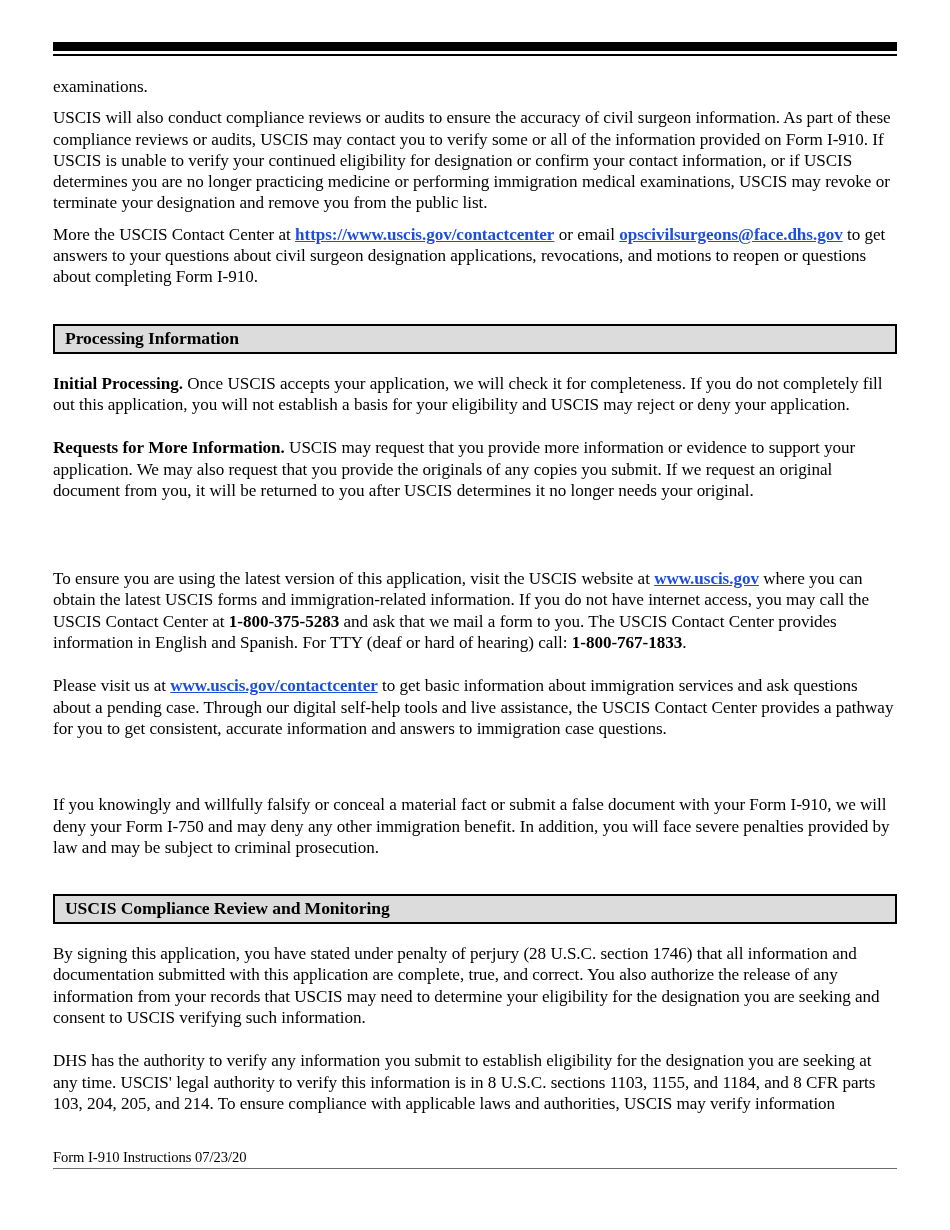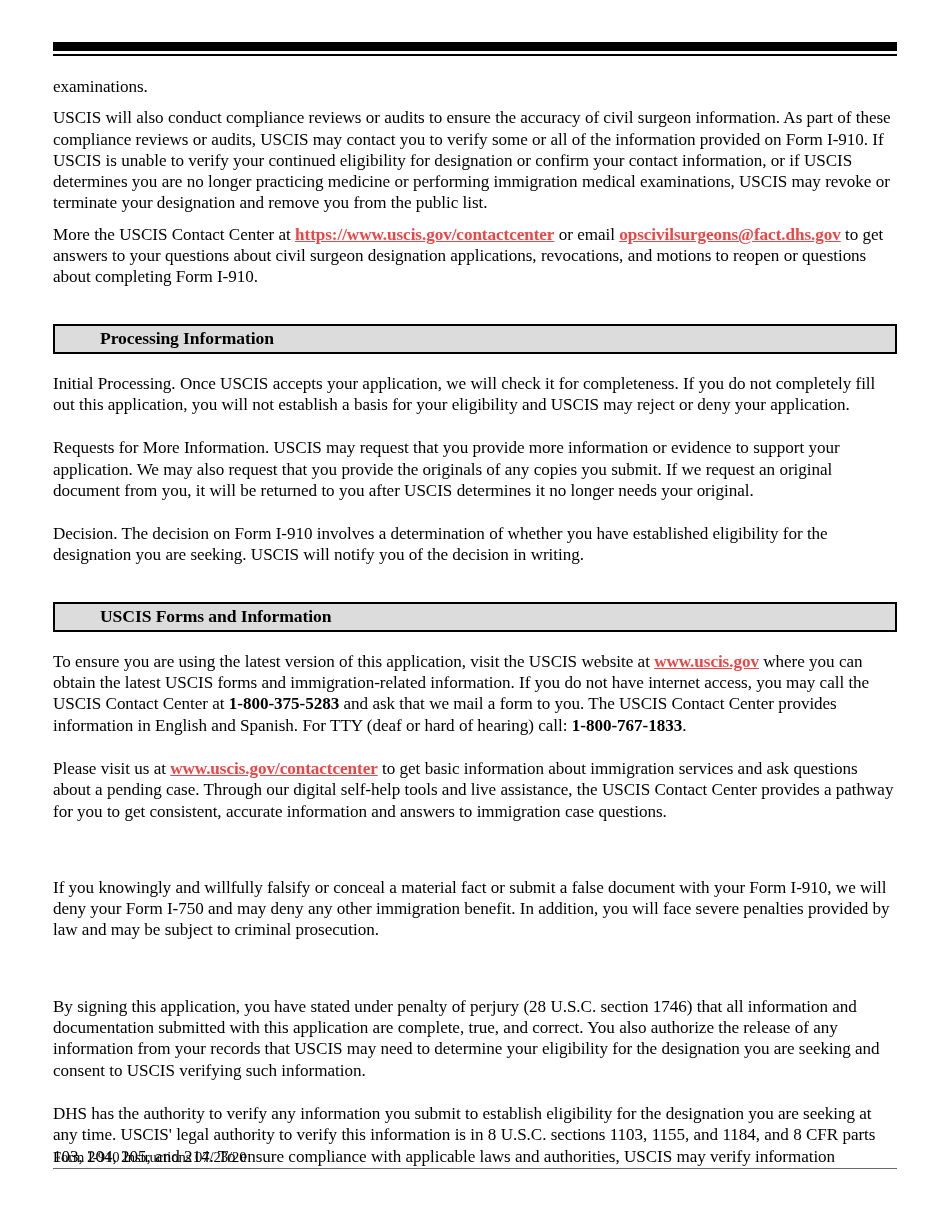--- a/index.html
+++ b/index.html
@@ -56,46 +56,45 @@
     font-size: 17.1px;
     line-height: 21.3px;
     text-align: left;
     letter-spacing: -0.05px;
     word-spacing: 0.1px;
   }
   .spacer-lg { height: 26px; }
   .spacer-md { height: 19px; }
   .spacer-sm { height: 12px; }
 
-  b.lead { font-weight: normal; }
+  b.lead { font-weight: bold; }
   b.num { font-weight: bold; }
 
   a.link {
-    color: #ef4444;
+    color: #1d4ed8;
     font-weight: bold;
     text-decoration: underline;
   }
 
   
   .section-bar {
     border: 2px solid #000000;
     background: #dcdcdc;
     height: 30px;
     box-sizing: border-box;
     display: flex;
     align-items: center;
     padding-left: 10px;
     margin: 0;
   }
   .section-bar .section-title {
     font-size: 17.6px;
     font-weight: bold;
     line-height: 1;
     letter-spacing: -0.1px;
-    margin-left: 35px;
   }
 
   
   .footer-rule {
     position: absolute;
     left: 53px;
     top: 1168px;
     width: 844px;
     height: 1px;
     background: #6b6b6b;
@@ -119,63 +118,62 @@
     <div class="rule-gap"></div>
     <div class="rule-thin"></div>
   </div>
 
   <div class="content">
 
     <p class="para">examinations.</p>
 
     <p class="para">USCIS will also conduct compliance reviews or audits to ensure the accuracy of civil surgeon information.  As part of these compliance reviews or audits, USCIS may contact you to verify some or all of the information provided on Form I-910.  If USCIS is unable to verify your continued eligibility for designation or confirm your contact information, or if USCIS determines you are no longer practicing medicine or performing immigration medical examinations, USCIS may revoke or terminate your designation and remove you from the public list.</p>
 
-    <p class="para"><span>More the USCIS Contact Center at </span><a class="link" href="#">https://www.uscis.gov/contactcenter</a><span> or email </span><a class="link" href="#">opscivilsurgeons@fact.dhs.gov</a><span> to get answers to your questions about civil surgeon designation applications, revocations, and motions to reopen or questions about completing Form I-910.</span></p>
+    <p class="para"><span>More the USCIS Contact Center at </span><a class="link" href="#">https://www.uscis.gov/contactcenter</a><span> or email </span><a class="link" href="#">opscivilsurgeons@face.dhs.gov</a><span> to get answers to your questions about civil surgeon designation applications, revocations, and motions to reopen or questions about completing Form I-910.</span></p>
 
     <div class="spacer-lg"></div>
 
     <div class="section-bar">
       <span class="section-title">Processing Information</span>
     </div>
 
     <div class="spacer-md"></div>
 
     <p class="para"><b class="lead">Initial Processing.</b><span>  Once USCIS accepts your application, we will check it for completeness.  If you do not completely fill out this application, you will not establish a basis for your eligibility and USCIS may reject or deny your application.</span></p>
 
     <div class="spacer-sm"></div>
 
     <p class="para"><b class="lead">Requests for More Information.</b><span>  USCIS may request that you provide more information or evidence to support your application.  We may also request that you provide the originals of any copies you submit.  If we request an original document from you, it will be returned to you after USCIS determines it no longer needs your original.</span></p>
 
     <div class="spacer-sm"></div>
 
-    <p class="para"><b class="lead">Decision.</b><span>  The decision on Form I-910 involves a determination of whether you have established eligibility for the designation you are seeking.  USCIS will notify you of the decision in writing.</span></p>
 
     <div class="spacer-lg"></div>
 
-    <div class="section-bar">
-      <span class="section-title">USCIS Forms and Information</span>
-    </div>
 
     <div class="spacer-md"></div>
 
     <p class="para"><span>To ensure you are using the latest version of this application, visit the USCIS website at </span><a class="link" href="#">www.uscis.gov</a><span> where you can obtain the latest USCIS forms and immigration-related information.  If you do not have internet access, you may call the USCIS Contact Center at </span><b class="num">1-800-375-5283</b><span> and ask that we mail a form to you.  The USCIS Contact Center provides information in English and Spanish.  For TTY (deaf or hard of hearing) call:  </span><b class="num">1-800-767-1833</b><span>.</span></p>
 
     <div class="spacer-sm"></div>
 
     <p class="para"><span>Please visit us at </span><a class="link" href="#">www.uscis.gov/contactcenter</a><span> to get basic information about immigration services and ask questions about a pending case.  Through our digital self-help tools and live assistance, the USCIS Contact Center provides a pathway for you to get consistent, accurate information and answers to immigration case questions.</span></p>
 
     <div class="spacer-lg"></div>
 
 
     <div class="spacer-md"></div>
 
     <p class="para">If you knowingly and willfully falsify or conceal a material fact or submit a false document with your Form I-910, we will deny your Form I-750 and may deny any other immigration benefit.  In addition, you will face severe penalties provided by law and may be subject to criminal prosecution.</p>
 
     <div class="spacer-lg"></div>
 
+    <div class="section-bar">
+      <span class="section-title">USCIS Compliance Review and Monitoring</span>
+    </div>
 
     <div class="spacer-md"></div>
 
     <p class="para">By signing this application, you have stated under penalty of perjury (28 U.S.C. section 1746) that all information and documentation submitted with this application are complete, true, and correct.  You also authorize the release of any information from your records that USCIS may need to determine your eligibility for the designation you are seeking and consent to USCIS verifying such information.</p>
 
     <div class="spacer-sm"></div>
 
     <p class="para">DHS has the authority to verify any information you submit to establish eligibility for the designation you are seeking at any time.  USCIS' legal authority to verify this information is in 8 U.S.C. sections 1103, 1155, and 1184, and 8 CFR parts 103, 204, 205, and 214.  To ensure compliance with applicable laws and authorities, USCIS may verify information</p>
 
   </div>

